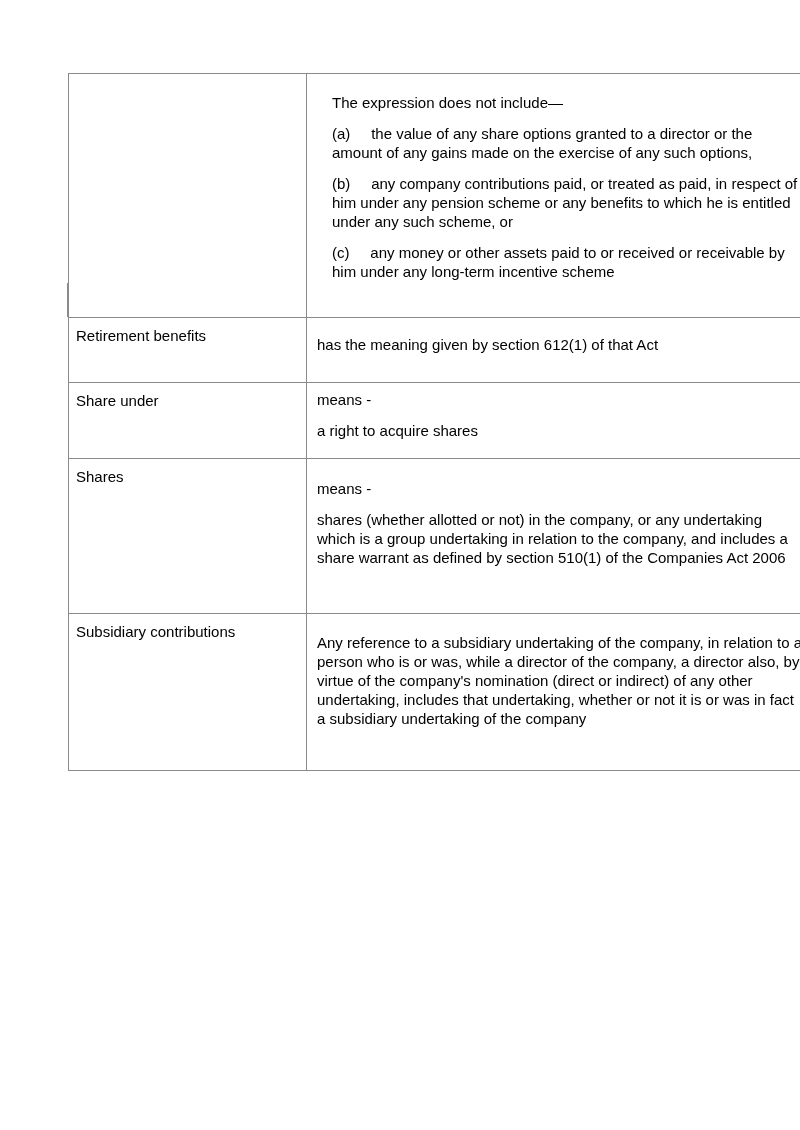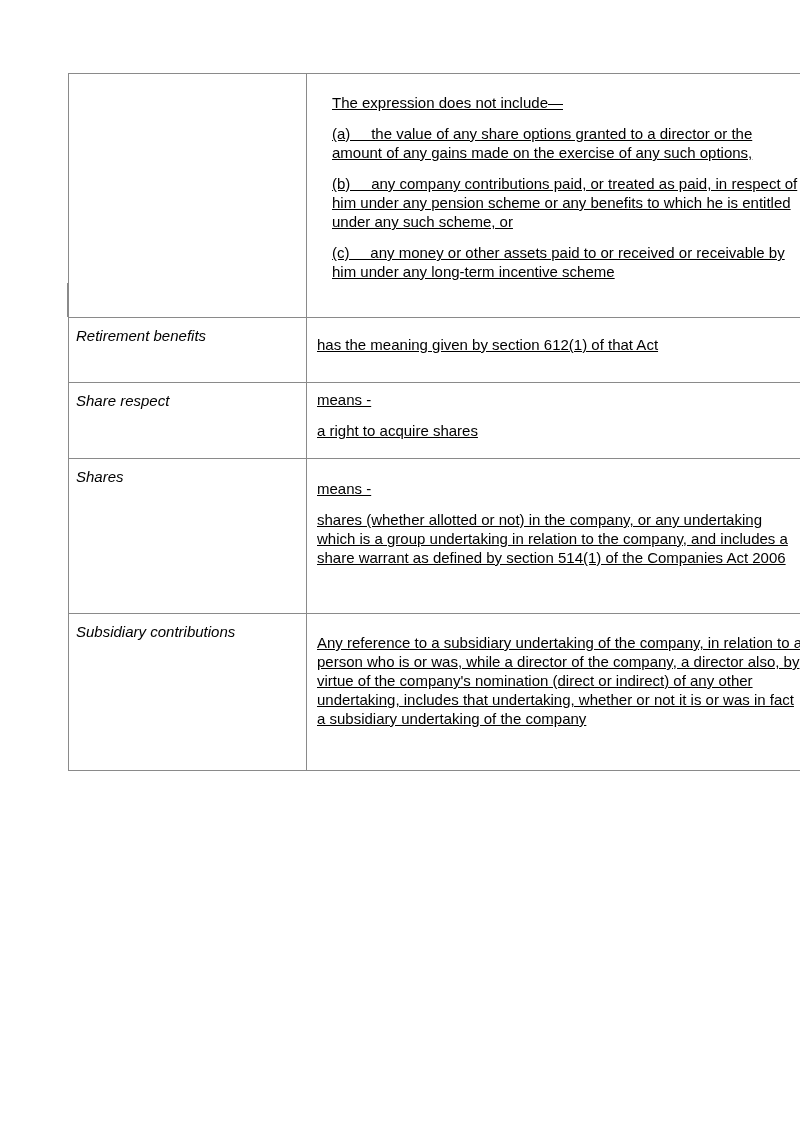--- a/index.html
+++ b/index.html
@@ -28,31 +28,29 @@
   }
   table.def-table td {
     border: 1px solid #8a8a8a;
     vertical-align: top;
     background: #ffffff;
   }
   td.term-cell {
     width: 222px;
     padding: 8px 8px 0 7px;
     line-height: 19px;
-    font-style: italic;
   }
   td.def-cell {
     width: 468px;
     padding: 16px 14px 0 10px;
     line-height: 19px;
   }
   td.def-cell p {
     margin: 0 0 12px 0;
     line-height: 19px;
-    text-decoration: underline;
   }
   tr.row-1 { height: 244px; }
   tr.row-2 { height: 65px; }
   tr.row-3 { height: 76px; }
   tr.row-4 { height: 155px; }
   tr.row-5 { height: 157px; }
   tr.row-1 td.def-cell { padding: 19px 18px 0 25px; }
   tr.row-2 td.def-cell { padding-top: 17px; }
   tr.row-3 td.def-cell { padding-top: 7px; }
   tr.row-4 td.def-cell { padding-top: 20px; padding-right: 18px; }
@@ -87,34 +85,34 @@
       <tr class="row-2">
         <td class="term-cell">
           <span>Retirement benefits</span>
         </td>
         <td class="def-cell">
           <p>has the meaning given by section 612(1) of that Act</p>
         </td>
       </tr>
       <tr class="row-3">
         <td class="term-cell">
-          <span>Share respect</span>
+          <span>Share under</span>
         </td>
         <td class="def-cell">
           <p>means -</p>
           <p>a right to acquire shares</p>
         </td>
       </tr>
       <tr class="row-4">
         <td class="term-cell">
           <span>Shares</span>
         </td>
         <td class="def-cell">
           <p>means -</p>
-          <p>shares (whether allotted or not) in the company, or any undertaking which is a group undertaking in relation to the company, and includes a share warrant as defined by section 514(1) of the Companies Act 2006</p>
+          <p>shares (whether allotted or not) in the company, or any undertaking which is a group undertaking in relation to the company, and includes a share warrant as defined by section 510(1) of the Companies Act 2006</p>
         </td>
       </tr>
       <tr class="row-5">
         <td class="term-cell">
           <span>Subsidiary contributions</span>
         </td>
         <td class="def-cell">
           <p>Any reference to a subsidiary undertaking of the company, in relation to a person who is or was, while a director of the company, a director also, by virtue of the company's nomination (direct or indirect) of any other undertaking, includes that undertaking, whether or not it is or was in fact a subsidiary undertaking of the company</p>
         </td>
       </tr>

